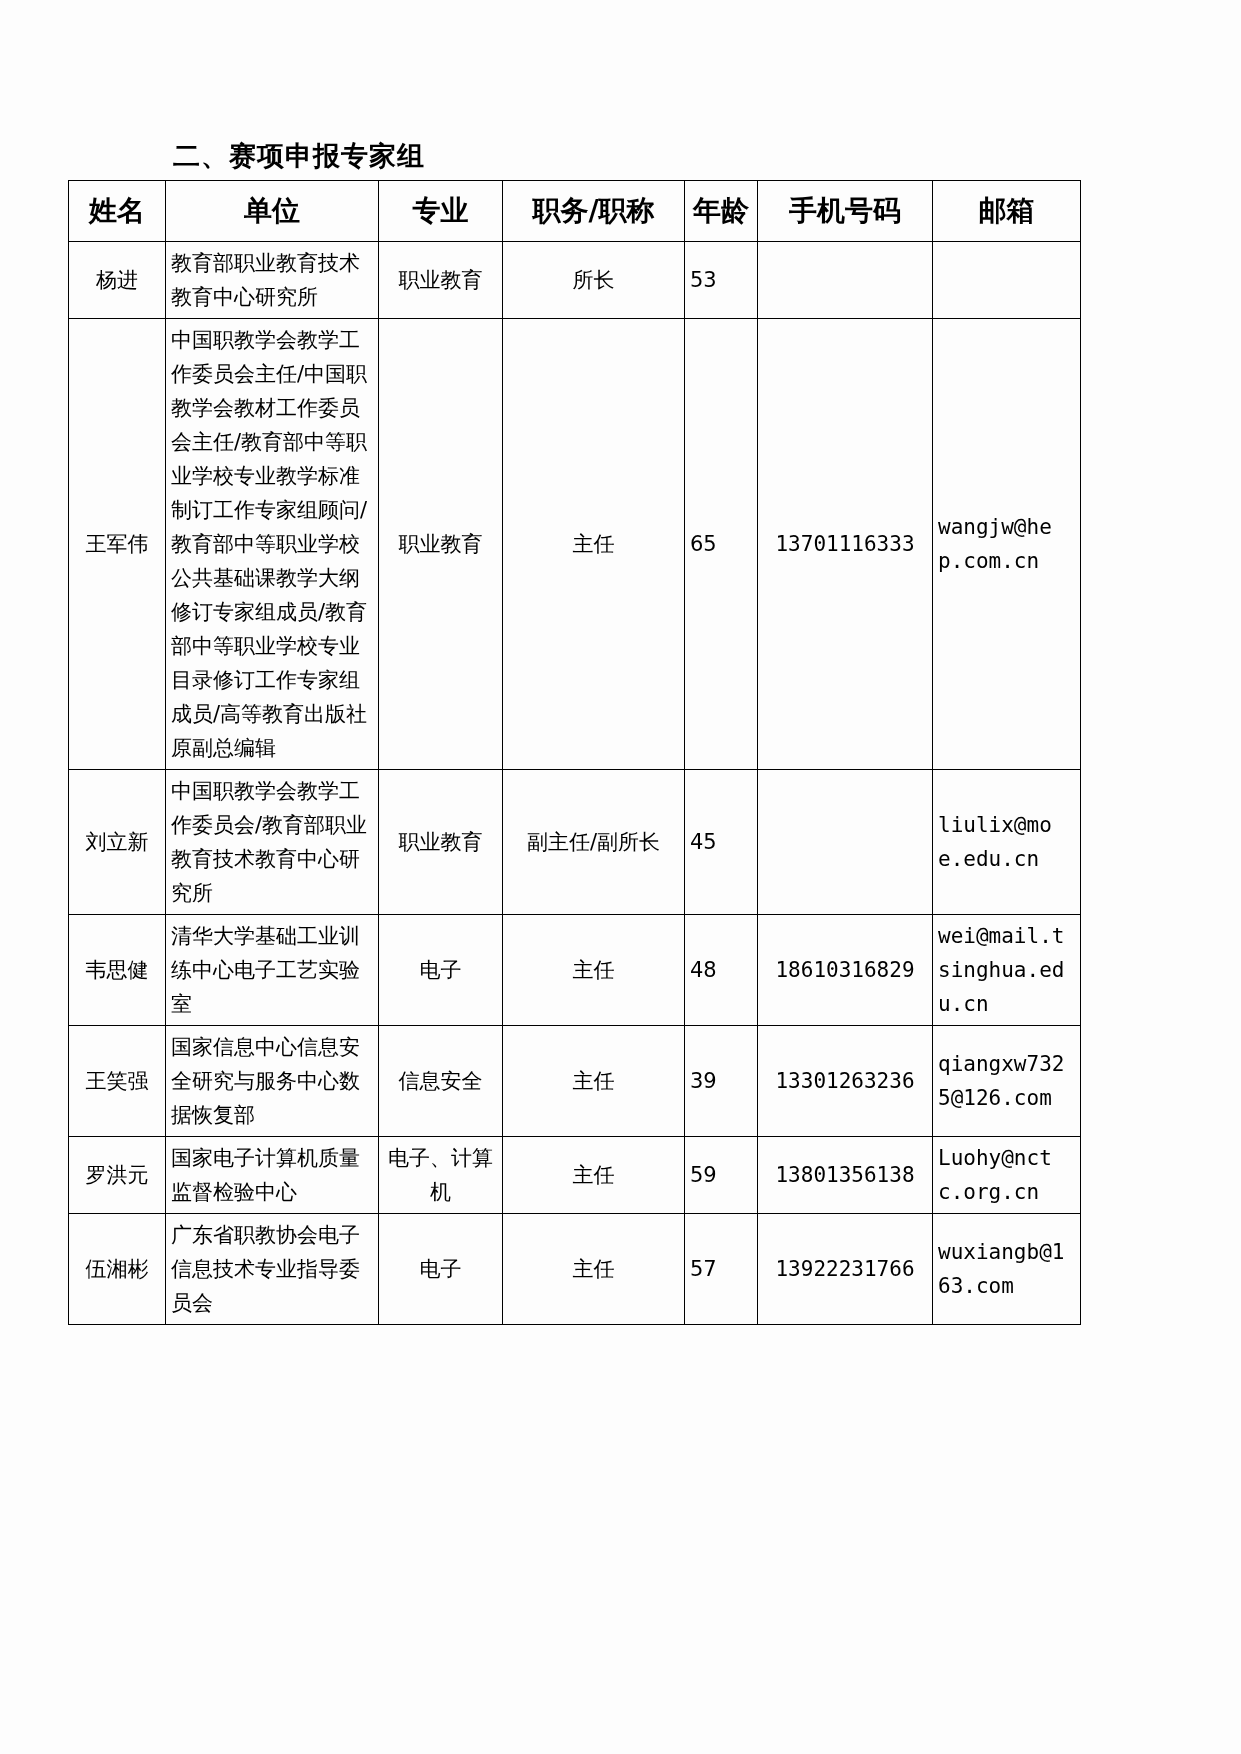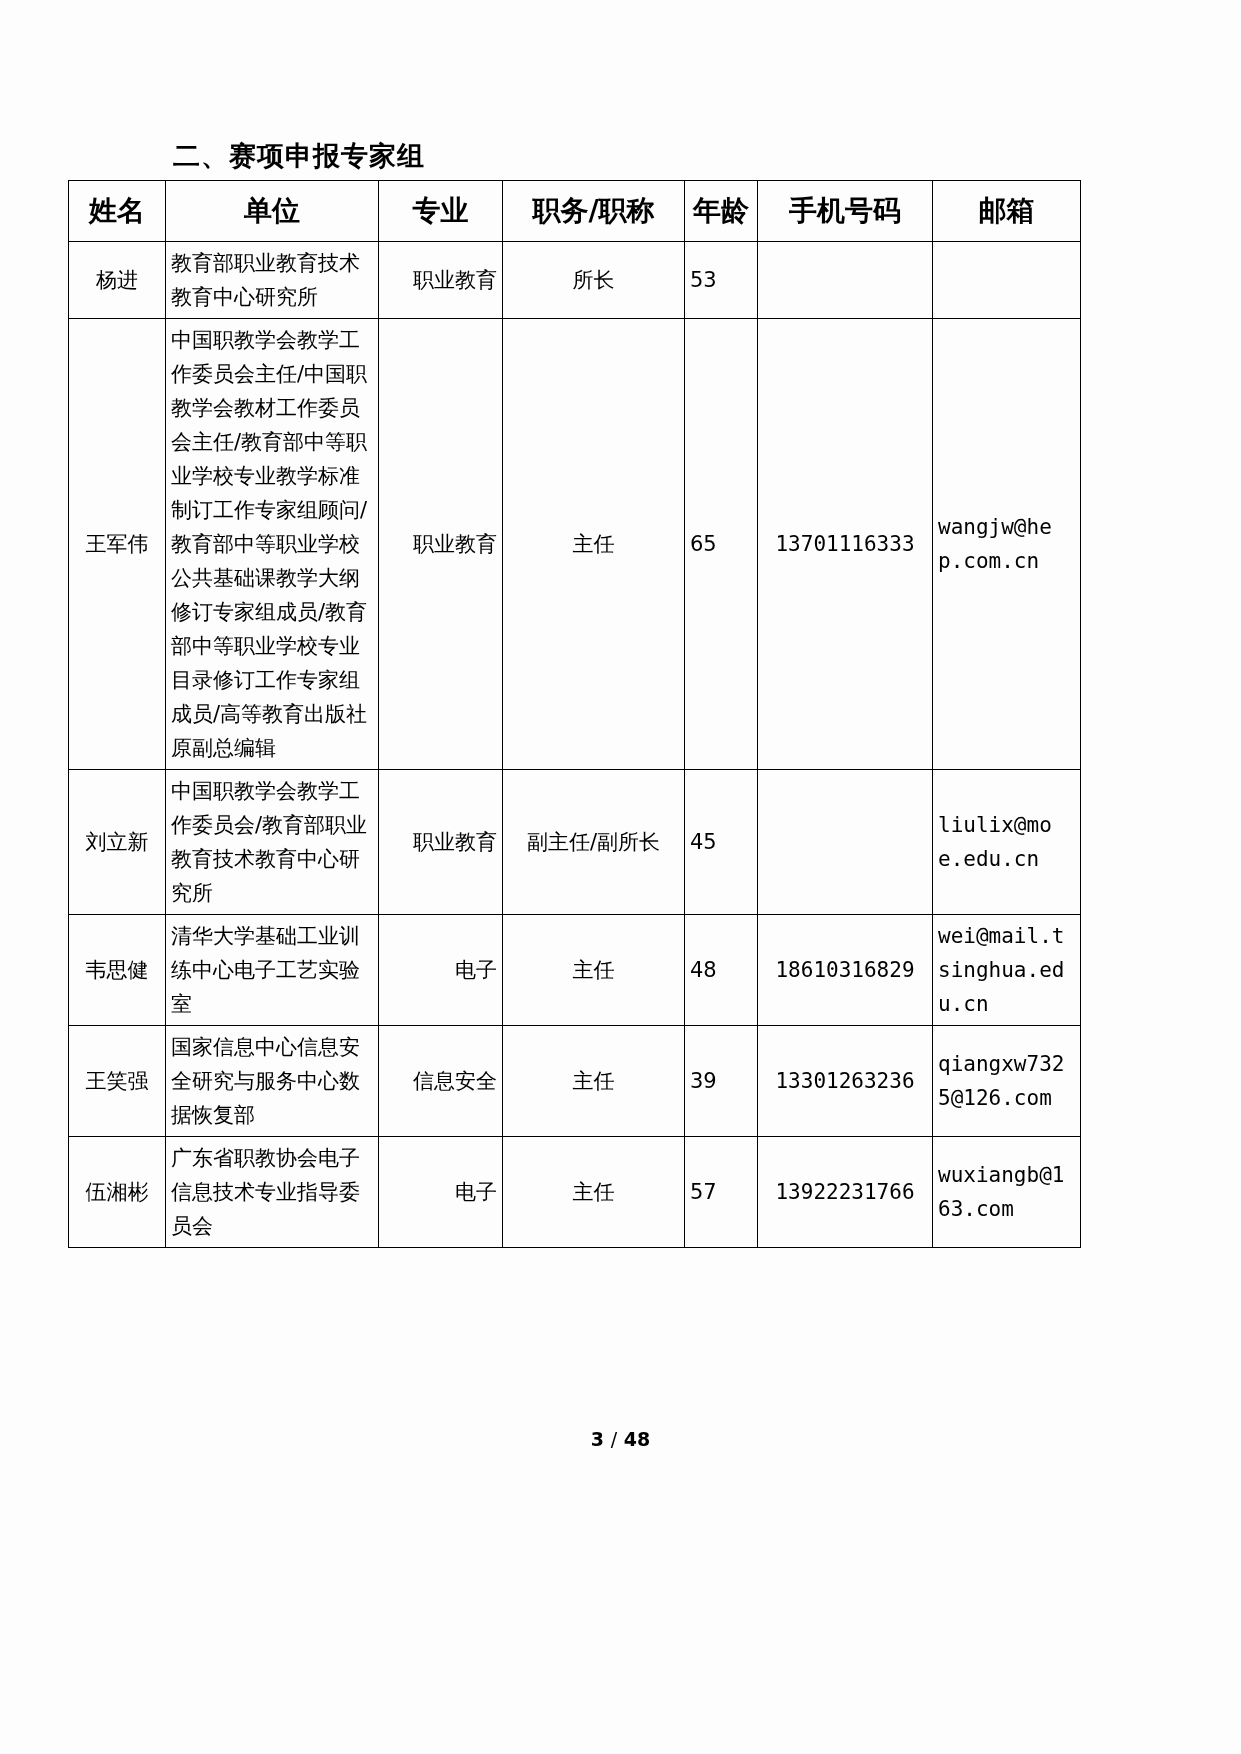--- a/index.html
+++ b/index.html
@@ -62,21 +62,21 @@
   col.c-name   { width: 97px; }
   col.c-unit   { width: 213px; }
   col.c-major  { width: 124px; }
   col.c-title  { width: 182px; }
   col.c-age    { width: 73px; }
   col.c-phone  { width: 175px; }
   col.c-email  { width: 148px; }
 
   td.name   { text-align: center; margin-left: 44px; }
   td.unit   { text-align: left; word-break: break-all; }
-  td.major  { text-align: right; }
+  td.major  { text-align: center; }
   td.title  { text-align: center; white-space: nowrap; }
   td.age    { text-align: left; }
   td.phone  { text-align: center; font-family: "DejaVu Sans Mono", "Liberation Mono", monospace; font-size: 20px; }
   td.email  {
     text-align: left;
     font-family: "DejaVu Sans Mono", "Liberation Mono", monospace;
     font-size: 20px;
     word-break: break-all;
     line-height: 1.55;
   }
@@ -161,30 +161,34 @@
         <tr>
           <td class="name">王笑强</td>
           <td class="unit">国家信息中心信息安全研究与服务中心数据恢复部</td>
           <td class="major">信息安全</td>
           <td class="title">主任</td>
           <td class="age">39</td>
           <td class="phone">13301263236</td>
           <td class="email">qiangxw7325@126.com</td>
         </tr>
         <tr>
+          <td class="name">罗洪元</td>
+          <td class="unit">国家电子计算机质量监督检验中心</td>
+          <td class="major">电子、计算机</td>
+          <td class="title">主任</td>
+          <td class="age">59</td>
+          <td class="phone">13801356138</td>
+          <td class="email">Luohy@nctc.org.cn</td>
+        </tr>
+        <tr>
           <td class="name">伍湘彬</td>
           <td class="unit">广东省职教协会电子信息技术专业指导委员会</td>
           <td class="major">电子</td>
           <td class="title">主任</td>
           <td class="age">57</td>
           <td class="phone">13922231766</td>
           <td class="email">wuxiangb@163.com</td>
         </tr>
       </tbody>
     </table>
   </div>
 
-  <div class="footer">
-    <span>3</span>
-    <span class="sep">/</span>
-    <span>48</span>
-  </div>
 </div>
 
 </body></html>

